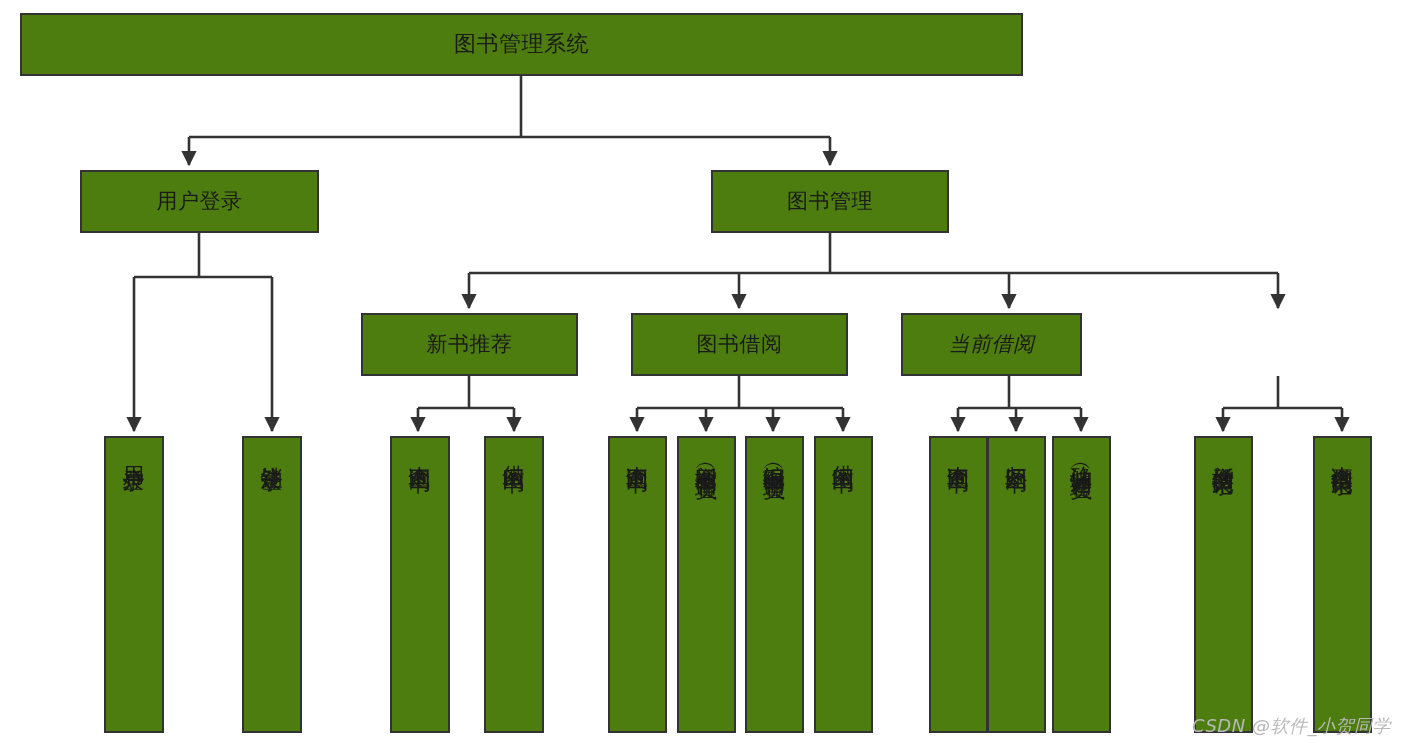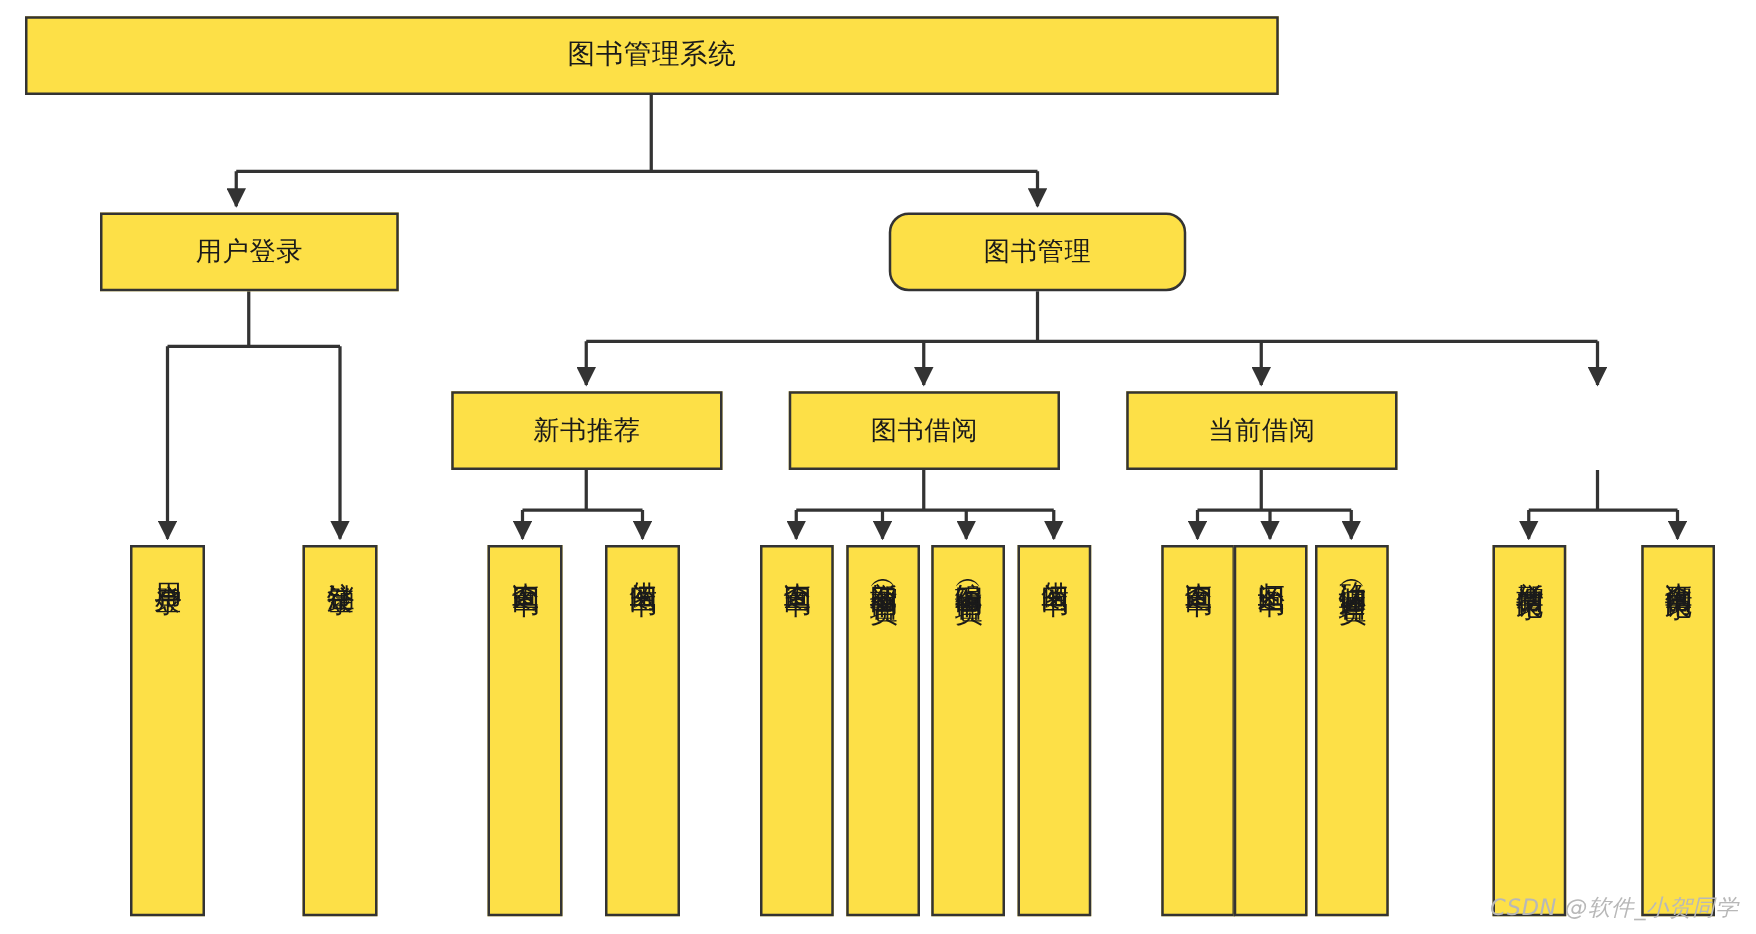--- a/index.html
+++ b/index.html
@@ -23,21 +23,21 @@
     left: 0;
     top: 0;
     width: 1405px;
     height: 747px;
     pointer-events: none;
   }
   .node {
     position: absolute;
     box-sizing: border-box;
     border: 2.5px solid #333333;
-    background: #fde047;
+    background: #4d7c0f;
     display: flex;
     align-items: center;
     justify-content: center;
     color: #1a1a1a;
   }
   .node .label {
     display: block;
     text-align: center;
     line-height: 1.28;
     letter-spacing: 0.5px;
@@ -124,31 +124,31 @@
     </g>
   </svg>
 
   <div class="node node-h node-root" style="left:20px; top:13px; width:1003px; height:63px;">
     <span class="label">图书管理系统</span>
   </div>
 
   <div class="node node-h" style="left:80px; top:170px; width:239px; height:63px;">
     <span class="label">用户登录</span>
   </div>
-  <div class="node node-h" style="left:711px; top:170px; width:238px; height:63px;border-radius:16px;">
+  <div class="node node-h" style="left:711px; top:170px; width:238px; height:63px;">
     <span class="label">图书管理</span>
   </div>
 
   <div class="node node-h" style="left:361px; top:313px; width:217px; height:63px;">
     <span class="label">新书推荐</span>
   </div>
   <div class="node node-h" style="left:631px; top:313px; width:217px; height:63px;">
     <span class="label">图书借阅</span>
   </div>
-  <div class="node node-h" style="left:901px; top:313px; width:217px; height:63px;">
+  <div class="node node-h" style="left:901px; top:313px; width:181px; height:63px;font-style:italic;">
     <span class="label">当前借阅</span>
   </div>
 
   <div class="node node-v" style="left:104px; top:436px; width:60px; height:297px;">
     <span class="label">用户登录</span>
   </div>
   <div class="node node-v" style="left:242px; top:436px; width:60px; height:297px;">
     <span class="label">注销登录</span>
   </div>
 

